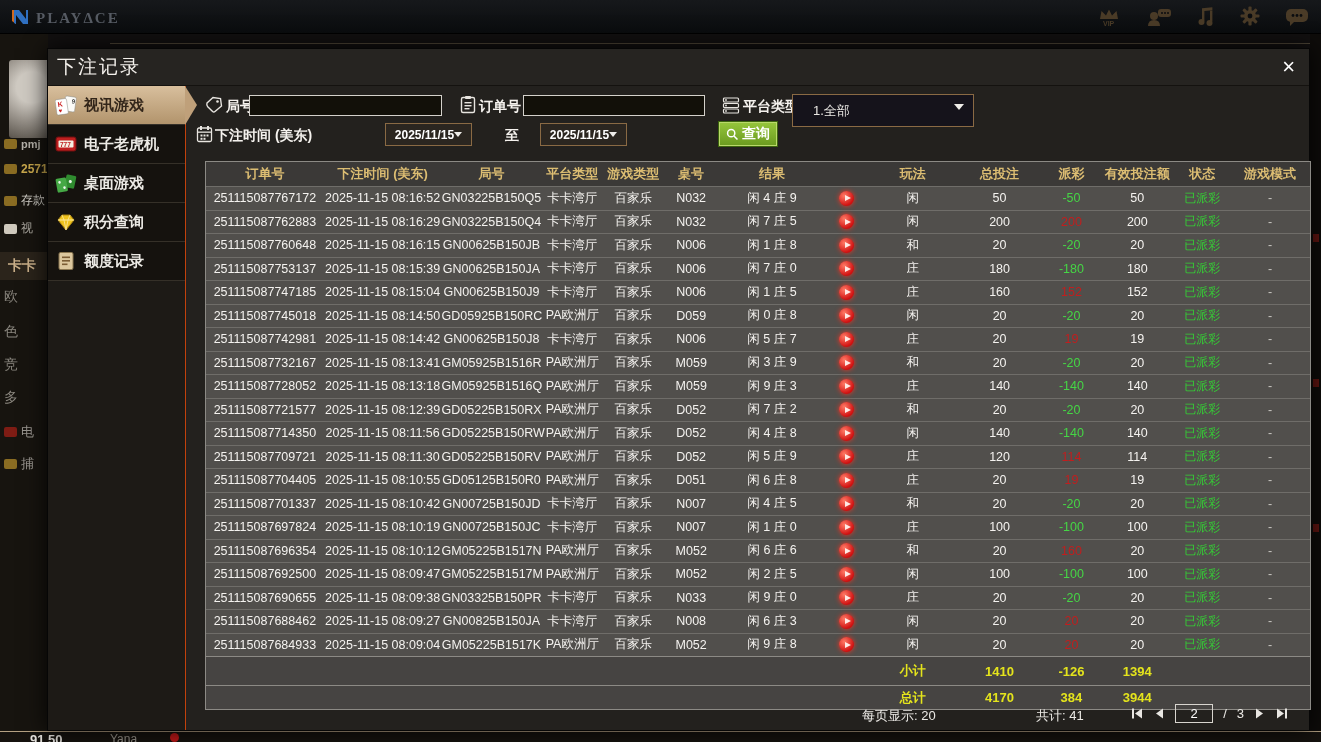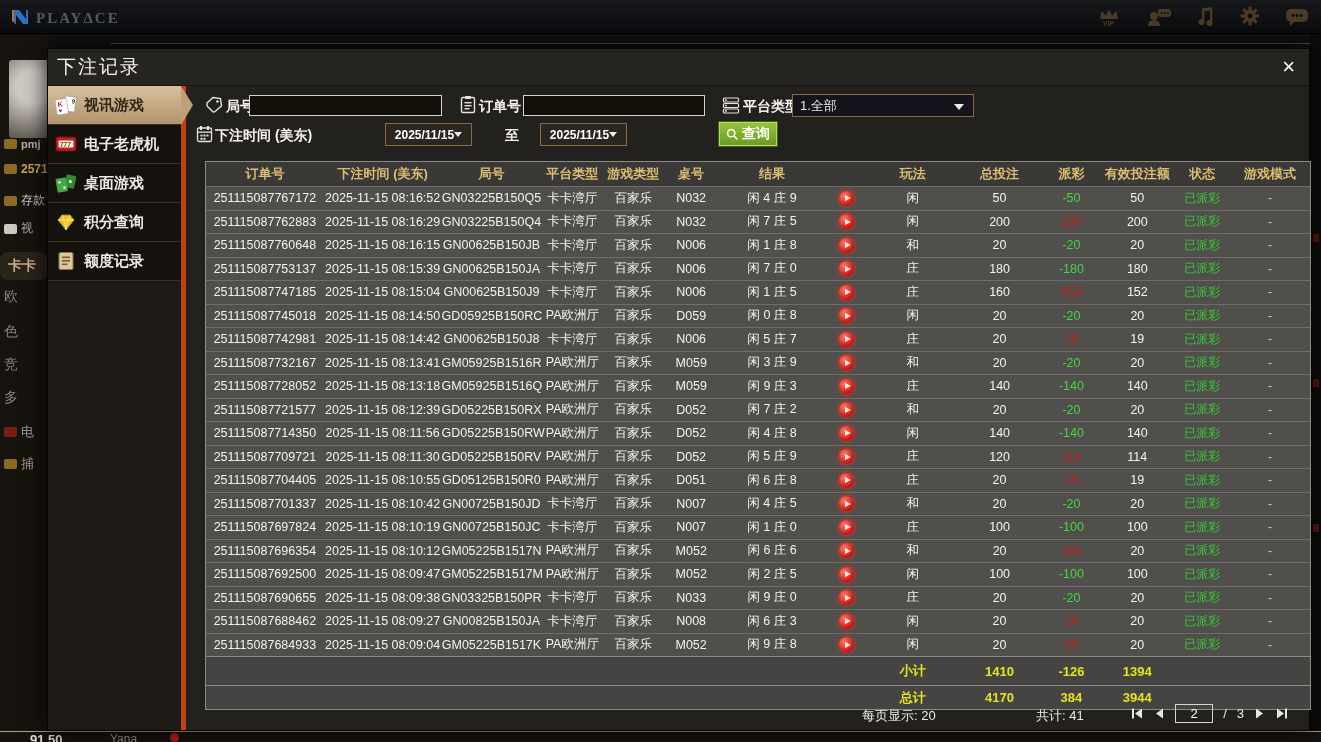--- a/index.html
+++ b/index.html
@@ -17,21 +17,21 @@
 
   
   .bg-left { position:absolute; left:0; top:34px; width:48px; height:697px; background:#17140f; overflow:hidden; }
   .bg-left .avatar { position:absolute; left:9px; top:26px; width:46px; height:78px; border-radius:3px;
     background:radial-gradient(circle at 50% 35%, #cfcac2 0 28%, #9a948c 60%, #5a544c 100%); }
   .bg-item { position:absolute; left:4px; white-space:nowrap; display:flex; align-items:center; gap:4px; }
   .bg-user { top:104px; color:#b6b2aa; font-size:11px; font-weight:bold; }
   .bg-balance { top:128px; color:#c9a84c; font-size:12px; font-weight:bold; }
   .bg-deposit { top:158px; color:#d2cfc8; font-size:12px; }
   .bg-video { top:186px; color:#a8a49c; font-size:12px; }
-  .bg-kk { top:218px; left:0; width:48px; height:28px; background:#2b241b; color:#c9ae88; font-size:14px; font-weight:bold; padding-left:8px;border-radius:8px; }
+  .bg-kk { top:218px; left:0; width:48px; height:28px; background:#2b241b; color:#c9ae88; font-size:14px; font-weight:bold; padding-left:8px; }
   .bg-dim { color:#8a867e; font-size:14px; }
   .bg-o  { top:254px; } .bg-s { top:289px; } .bg-j { top:322px; } .bg-d { top:355px; }
   .bg-e  { top:389px; color:#9a9690; font-size:13px; } .bg-f { top:421px; color:#9a9690; font-size:13px; }
   .mini-chip { width:13px; height:10px; border-radius:2px; display:inline-block; }
   .chip-gold { background:#8a6c22; } .chip-red { background:#7e1c14; } .chip-card { background:#cfc9bd; }
   .bg-bottom { position:absolute; left:0; top:731px; width:1321px; height:11px; background:#16130f; border-top:1px solid #b5a183; overflow:hidden; }
   .bb-frag1 { position:absolute; left:30px; top:0; color:#e8e5e0; font-weight:bold; font-size:13px; }
   .bb-frag2 { position:absolute; left:110px; top:0; color:#97928a; font-size:12px; }
   .bb-dot { position:absolute; left:170px; top:1px; width:9px; height:9px; border-radius:50%; background:#c01818; }
   .bg-right { position:absolute; left:1310px; top:34px; width:11px; height:697px; background:#0e0c0a; overflow:hidden; }
@@ -40,37 +40,37 @@
 
   
   .modal { position:absolute; left:47px; top:48px; width:1263px; height:683px; background:#23211e;
     border:1px solid #060606; box-shadow:0 0 22px rgba(0,0,0,.85); }
   .m-title { position:absolute; left:0; top:0; right:0; height:37px; background:#262421; border-bottom:1px solid #14120f;
     display:flex; align-items:center; padding:0 14px 0 9px; }
   .m-title-text { color:#f4f1ec; font-size:19px; letter-spacing:2px; }
   .m-close { margin-left:auto; color:#fff; font-size:22px; line-height:20px; cursor:pointer; }
 
   
-  .m-side { position:absolute; left:0; top:37px; bottom:0; width:138px; background:#1d1a16; border-right:5px solid #c2410c; }
+  .m-side { position:absolute; left:0; top:37px; bottom:0; width:138px; background:#1d1a16; border-right:1px solid #c2410c; }
   .side-item { position:relative; height:39px; display:flex; align-items:center; gap:7px; padding-left:7px;
     background:#15120e; border-bottom:1px solid #353028; color:#eceae5; font-size:15px; font-weight:bold; cursor:pointer; }
   .side-item svg { flex:0 0 auto; }
   .side-item.active { background:linear-gradient(#d8bf9d,#b2946c); color:#33261a; }
   .side-item.active::after { content:""; position:absolute; right:-12px; top:0; border-left:12px solid #bfa07a;
     border-top:19px solid transparent; border-bottom:20px solid transparent; z-index:3; }
 
   
   .m-content { position:absolute; left:138px; top:37px; right:0; bottom:0; }
   .f-label { color:#f5f2ee; font-weight:bold; font-size:14px; position:absolute; white-space:nowrap; }
   .f-icon { position:absolute; }
   .f-input { position:absolute; height:21px; background:#121009; border:1px solid #d4d1cb; }
   .f-row1 .in1 { left:63px; top:9px; width:193px; }
   .f-row1 .in2 { left:337px; top:9px; width:182px; }
-  .f-select { position:absolute; left:606px; top:8px; width:182px; height:23px; background:#15131b;
-    border:1px solid #8a6a44; color:#e8e6e2; font-size:13px; display:flex; align-items:center; padding-left:7px; cursor:pointer; }
+  .f-select { position:absolute; left:606px; top:8px; width:182px; height:33px; background:#15131b;
+    border:1px solid #8a6a44; color:#e8e6e2; font-size:13px; display:flex; align-items:center; padding-left:20px; cursor:pointer; }
   .caret { position:absolute; right:9px; top:9px; width:0; height:0; border-left:5px solid transparent;
     border-right:5px solid transparent; border-top:6px solid #efede9; }
   .datebox { position:absolute; top:3px; width:87px; height:23px; background:#2b2620; border:1px solid #8a6a44;
     color:#fff; font-weight:bold; font-size:12px; display:flex; align-items:center; justify-content:center; cursor:pointer; }
   .datebox .dcaret { width:0; height:0; border-left:4px solid transparent; border-right:4px solid transparent; border-top:5px solid #efede9; }
   .btn-search { position:absolute; left:532px; top:1px; width:60px; height:26px;
     background:linear-gradient(#96c63c,#6a9a1f); border:1px solid #3c640e; box-shadow:inset 0 0 0 1px #b9d96a;
     color:#fff; font-weight:bold; font-size:14px; display:flex; align-items:center; justify-content:center; gap:3px; cursor:pointer; }
 
   

